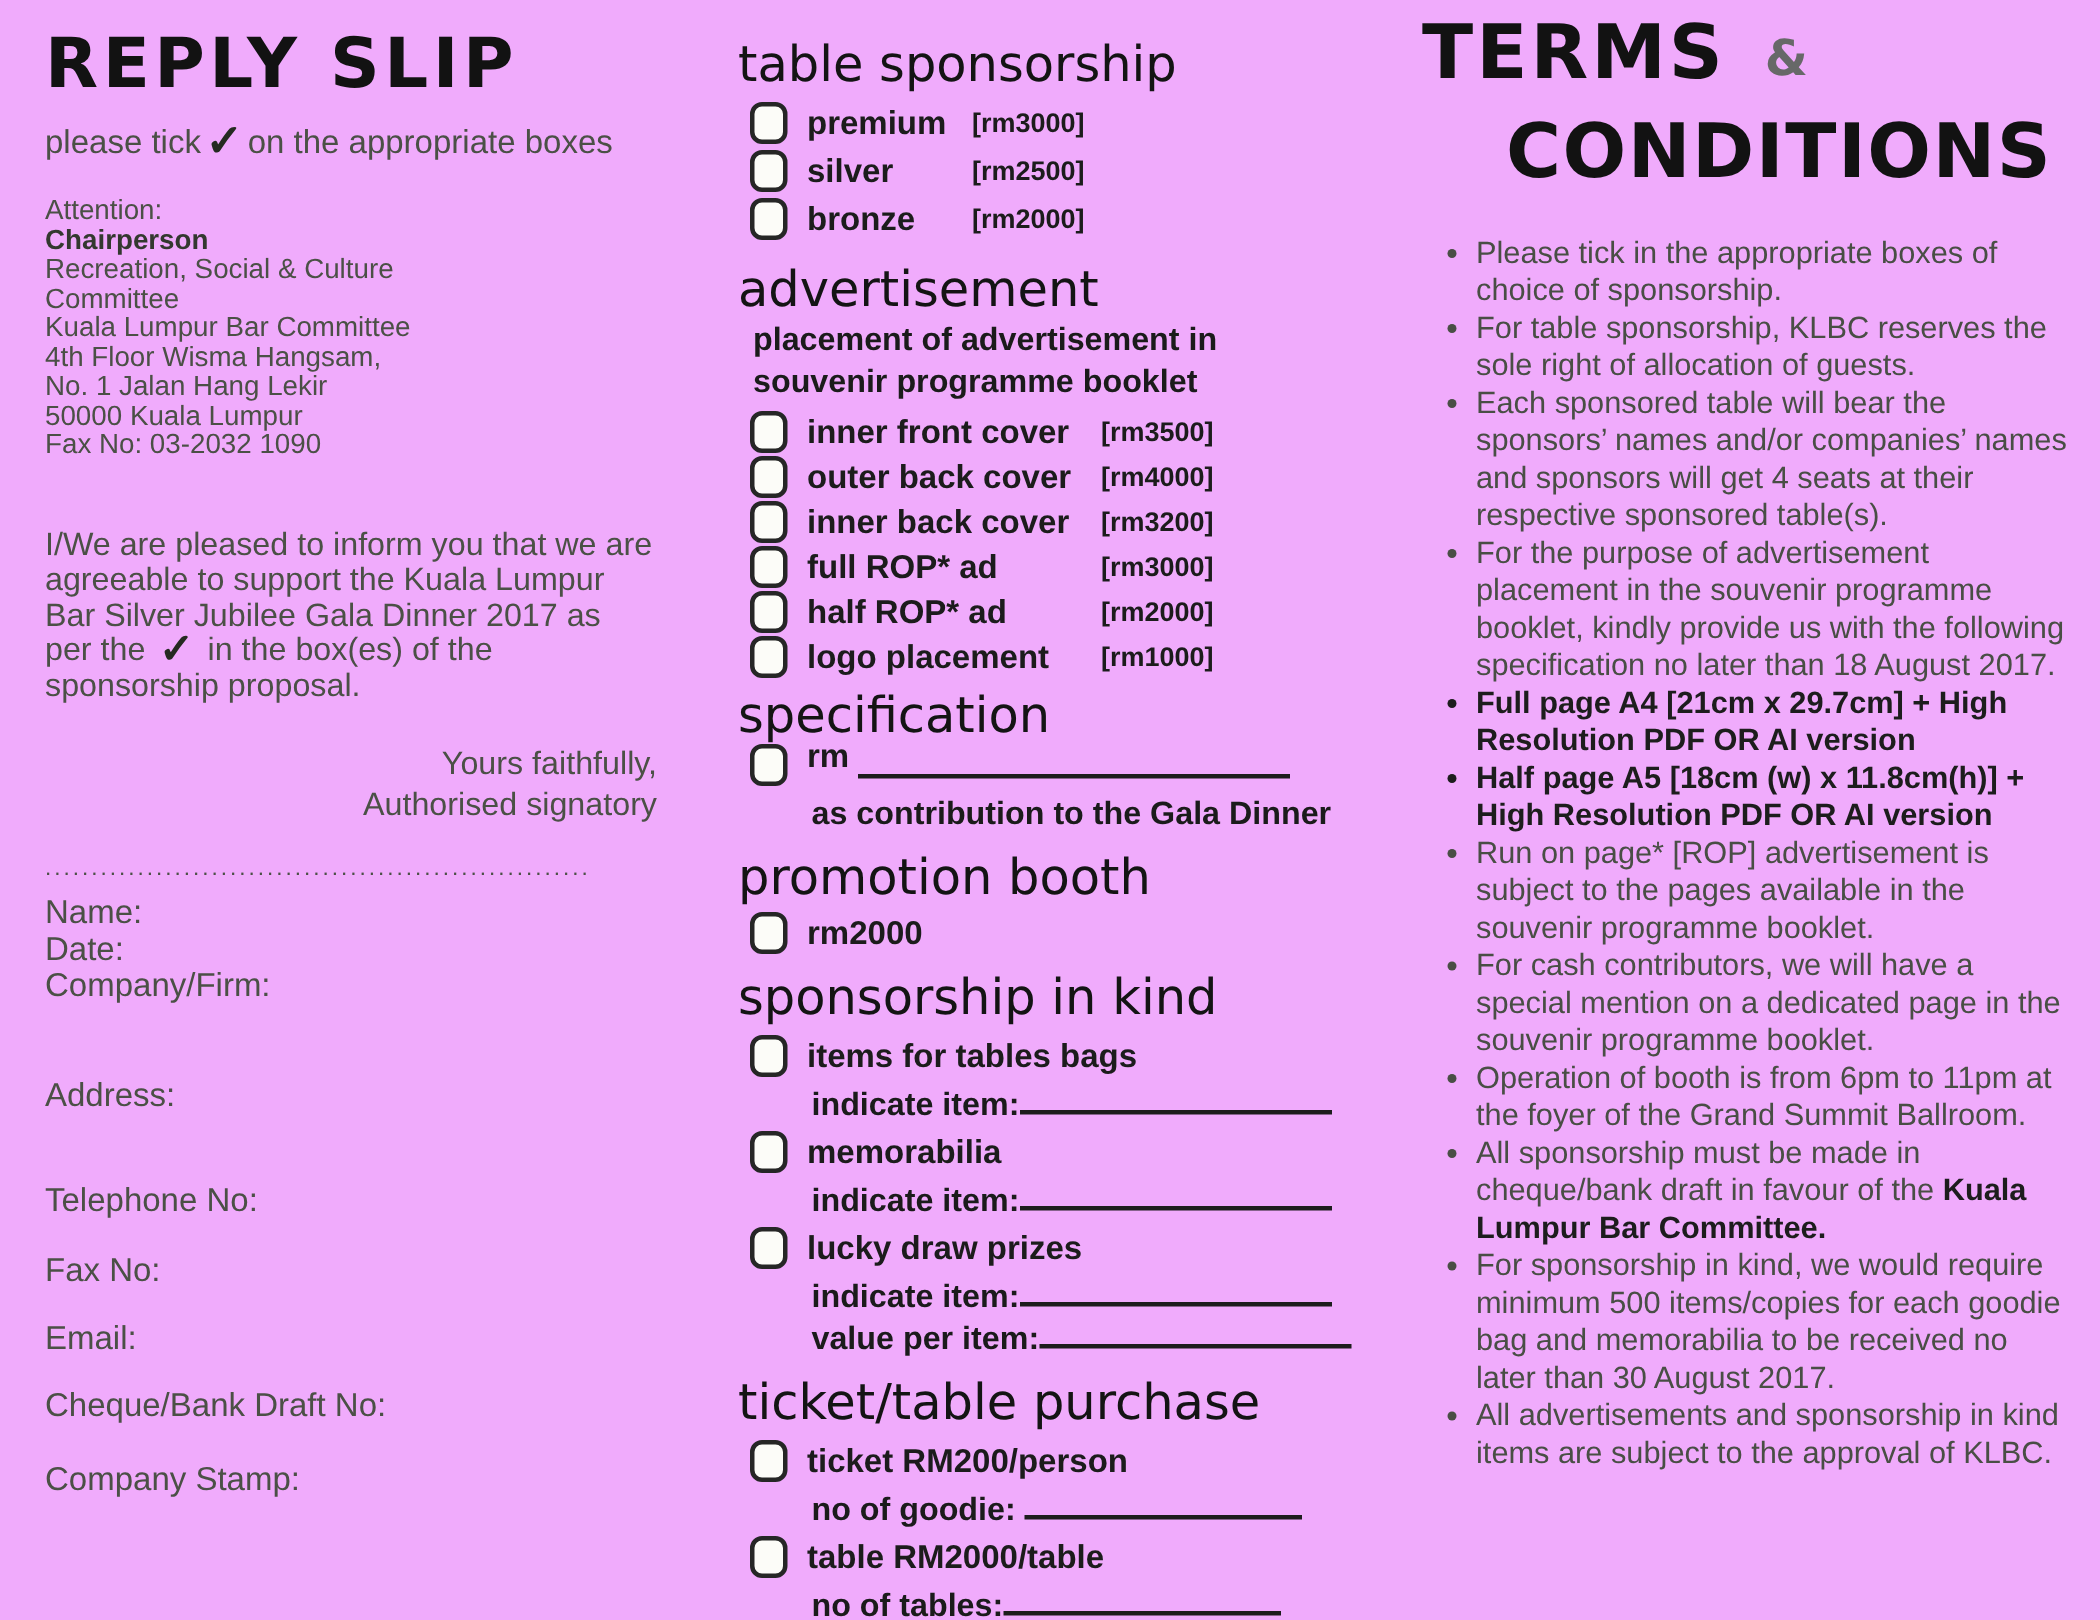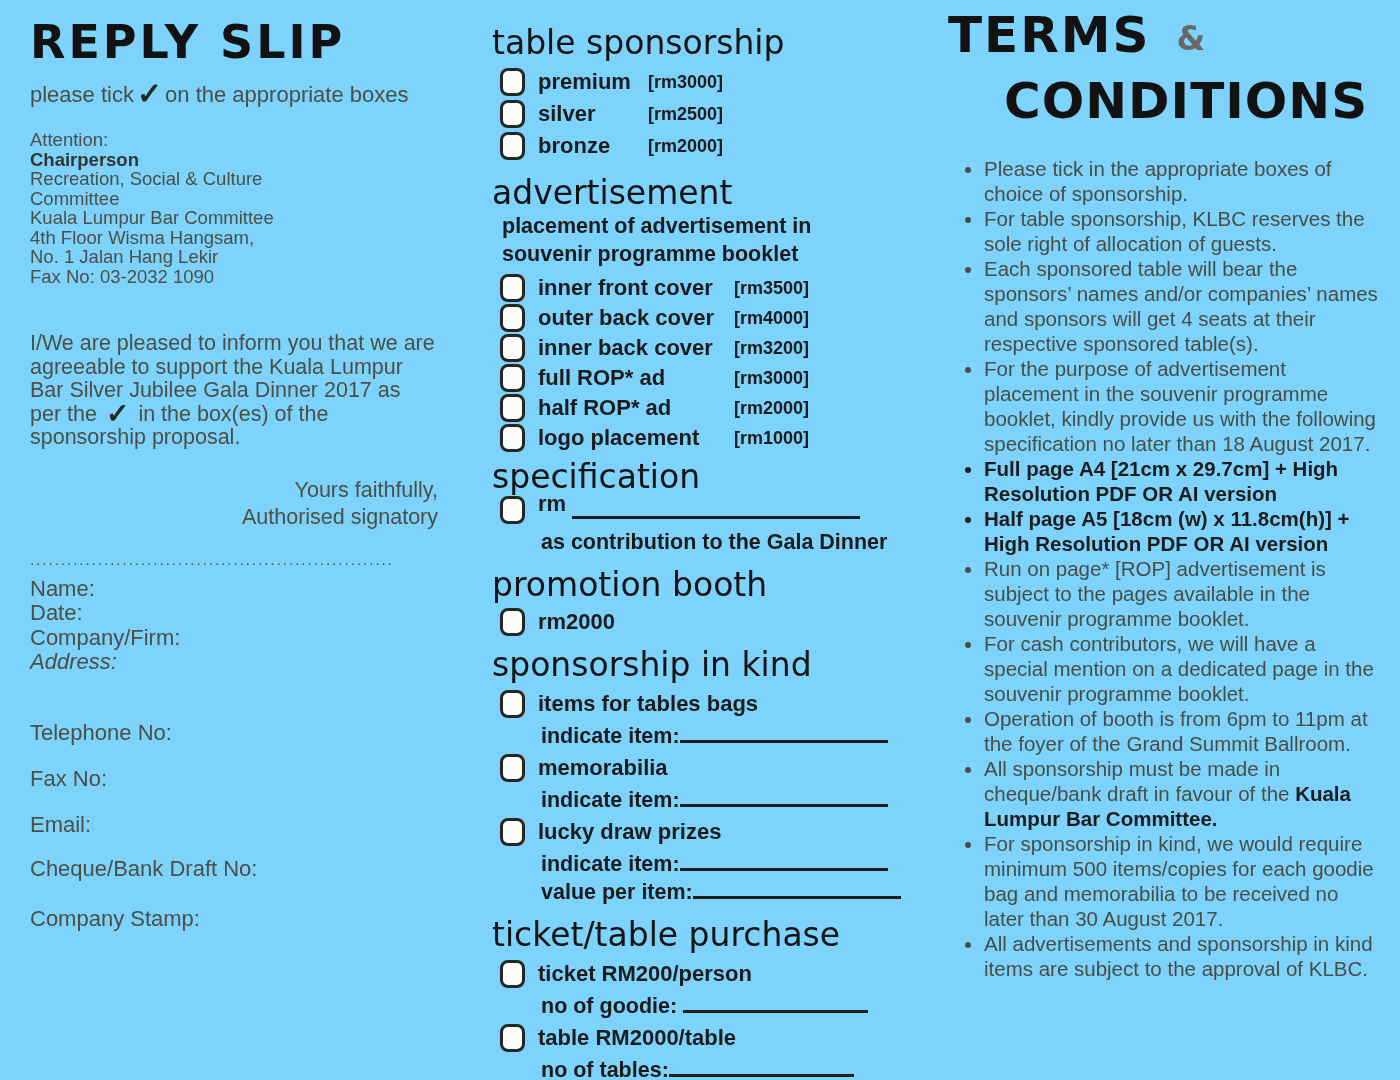--- a/index.html
+++ b/index.html
@@ -1,19 +1,19 @@
 <!DOCTYPE html>
 <html><head>
 <meta charset="utf-8">
 <style>
   html,body{margin:0;padding:0;}
   .page{
     position:relative;
     width:1400px;height:1080px;
-    background:#7dd3fc;
+    background:#f0abfc;
     font-family:"Liberation Sans", sans-serif;
     color:#4b5046;
     overflow:hidden;
   }
   
   .col-left{position:absolute;left:30px;top:16px;width:408px;}
   .rs-title{
     margin:0;font-family:"DejaVu Sans", sans-serif;
     font-size:46px;font-weight:bold;letter-spacing:3px;
     color:#121212;line-height:52px;
@@ -21,21 +21,21 @@
   .subtitle{margin-top:14px;font-size:22px;color:#4b5046;white-space:nowrap;}
   .tick{font-weight:bold;color:#252a21;font-size:30px;line-height:0;position:relative;top:2px;margin:0 3px;}
   .tick-body{font-size:28px;}
   .attention{margin-top:22px;font-size:18.5px;line-height:19.5px;color:#4b5046;}
   .att-bold{font-weight:bold;color:#33382f;}
   .body-par{margin:46px 0 0;font-size:21.5px;line-height:23.5px;width:405px;}
   .closing{margin-top:27px;font-size:21.5px;line-height:27px;text-align:right;}
   .dots{margin-top:21px;font-size:15px;letter-spacing:2px;color:#4b5046;line-height:16px;}
   .fields{margin-top:9px;font-size:22px;}
   .field{line-height:24.5px;}
-  .field:nth-child(4){font-style:italic;}
+  .field:nth-child(4){margin-top:48px;}
   .field:nth-child(5){margin-top:46px;}
   .field:nth-child(6){margin-top:22px;}
   .field:nth-child(7){margin-top:21px;}
   .field:nth-child(8){margin-top:20px;}
   .field:nth-child(9){margin-top:25px;}
   
   .col-mid{position:absolute;left:492px;top:24px;width:432px;color:#1c1c1c;}
   .mid-heading{
     margin:0;font-family:"DejaVu Sans", sans-serif;
     font-weight:normal;font-size:33px;line-height:38px;color:#141414;
@@ -88,20 +88,21 @@
 
     <div class="attention">
       <div class="att-line">Attention:</div>
       <div class="att-line att-bold">Chairperson</div>
       <div id="attention-lines">
           <div class="att-line">Recreation, Social &amp; Culture</div>
           <div class="att-line">Committee</div>
           <div class="att-line">Kuala Lumpur Bar Committee</div>
           <div class="att-line">4th Floor Wisma Hangsam,</div>
           <div class="att-line">No. 1 Jalan Hang Lekir</div>
+          <div class="att-line">50000 Kuala Lumpur</div>
           <div class="att-line">Fax No: 03-2032 1090</div>
         </div>
     </div>
 
     <p class="body-par"><span>I/We are pleased to inform you that we are agreeable to support the Kuala Lumpur Bar Silver Jubilee Gala Dinner 2017 as per the</span> <span class="tick tick-body">✓</span> <span>in the box(es) of the sponsorship proposal.</span></p>
 
     <div class="closing">
       <div>Yours faithfully,</div>
       <div>Authorised signatory</div>
     </div>

